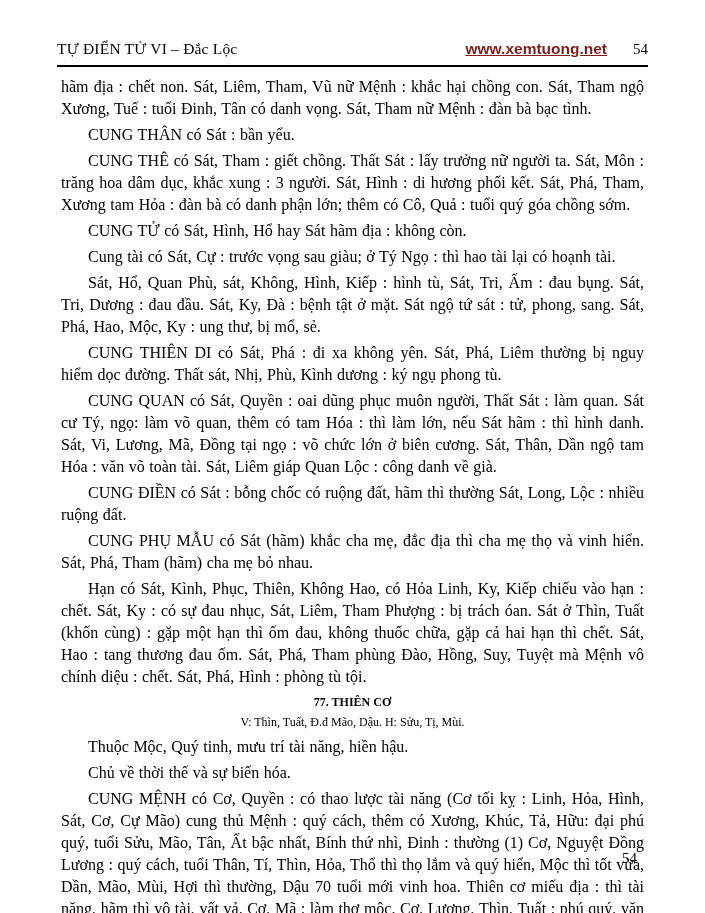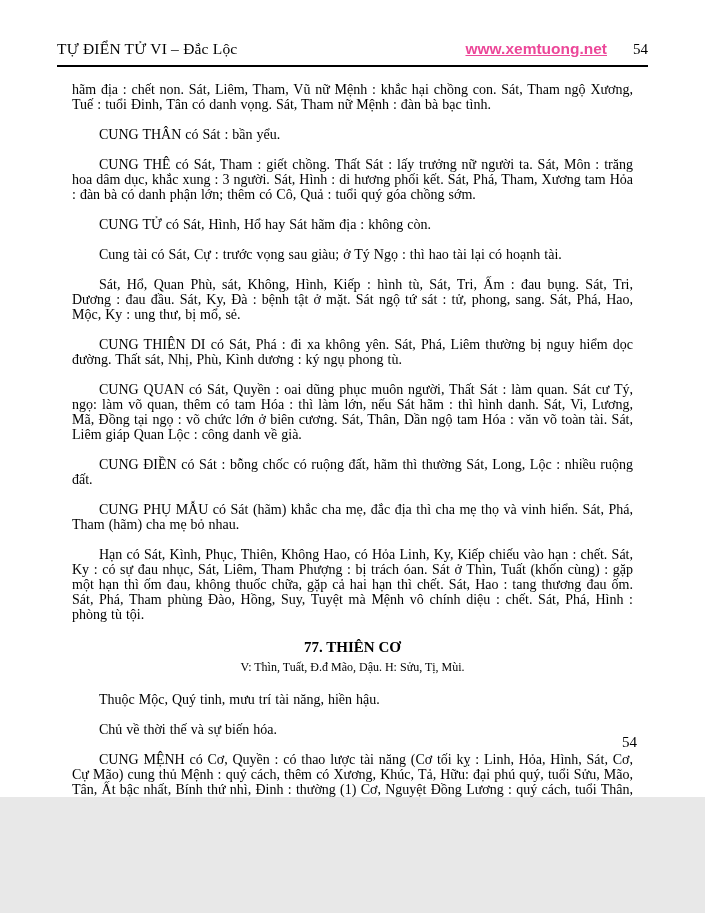--- a/index.html
+++ b/index.html
@@ -1,19 +1,19 @@
 <!DOCTYPE html>
 <html><head>
 <meta charset="utf-8">
 <style>
   html, body { margin: 0; padding: 0; background: #e8e8e8; }
   .page {
     position: relative;
     width: 705px;
-    height: 797px;
+    height: 913px;
     background: #ffffff;
     margin: 0 auto;
     font-family: "Liberation Serif", "DejaVu Serif", serif;
     color: #000000;
     overflow: hidden;
     box-sizing: border-box;
   }
   .content {
     position: absolute;
     left: 57px;
@@ -43,30 +43,30 @@
   }
   .page-num-top {
     font-size: 15px;
   }
   .rule {
     border-bottom: 2px solid #000000;
     margin-top: 7px;
     margin-bottom: 9px;
   }
   .body-text p {
-    margin: 15px;
-    font-size: 14px;
-    line-height: 15px;
+    margin: 4px;
+    font-size: 16px;
+    line-height: 22px;
     text-align: justify;
     word-spacing: 0.5px;
   }
   .body-text p.indent { text-indent: 27px; }
   .entry-heading {
     margin: 0;
-    font-size: 15px;
+    font-size: 12px;
     font-weight: bold;
     text-align: center;
     line-height: 19.7px;
     padding-top: 1px;
   }
   .entry-sub {
     font-size: 12px;
     text-align: center;
     line-height: 19.7px;
   }
@@ -79,21 +79,21 @@
 </style>
 </head>
 <body>
 
 <div class="page">
   <div class="content">
 
     <div class="header">
       <span class="book-title">TỰ ĐIỂN TỬ VI – Đắc Lộc</span>
       <span class="header-right">
-        <span class="site-link" style="color: #ec4899;">www.xemtuong.net</span>
+        <span class="site-link" style="color: #7f1d1d;">www.xemtuong.net</span>
         <span class="page-num-top">54</span>
       </span>
     </div>
 
     <div class="rule"></div>
 
     <div class="body-text" id="section-continuation">
         <p class="para">hãm địa : chết non. Sát, Liêm, Tham, Vũ nữ Mệnh : khắc hại chồng con. Sát, Tham ngộ Xương, Tuế : tuổi Đinh, Tân có danh vọng. Sát, Tham nữ Mệnh : đàn bà bạc tình.</p>
         <p class="para indent">CUNG THÂN có Sát : bần yểu.</p>
         <p class="para indent">CUNG THÊ có Sát, Tham : giết chồng. Thất Sát : lấy trưởng nữ người ta. Sát, Môn : trăng hoa dâm dục, khắc xung : 3 người. Sát, Hình : di hương phối kết. Sát, Phá, Tham, Xương tam Hỏa : đàn bà có danh phận lớn; thêm có Cô, Quả : tuổi quý góa chồng sớm.</p>

